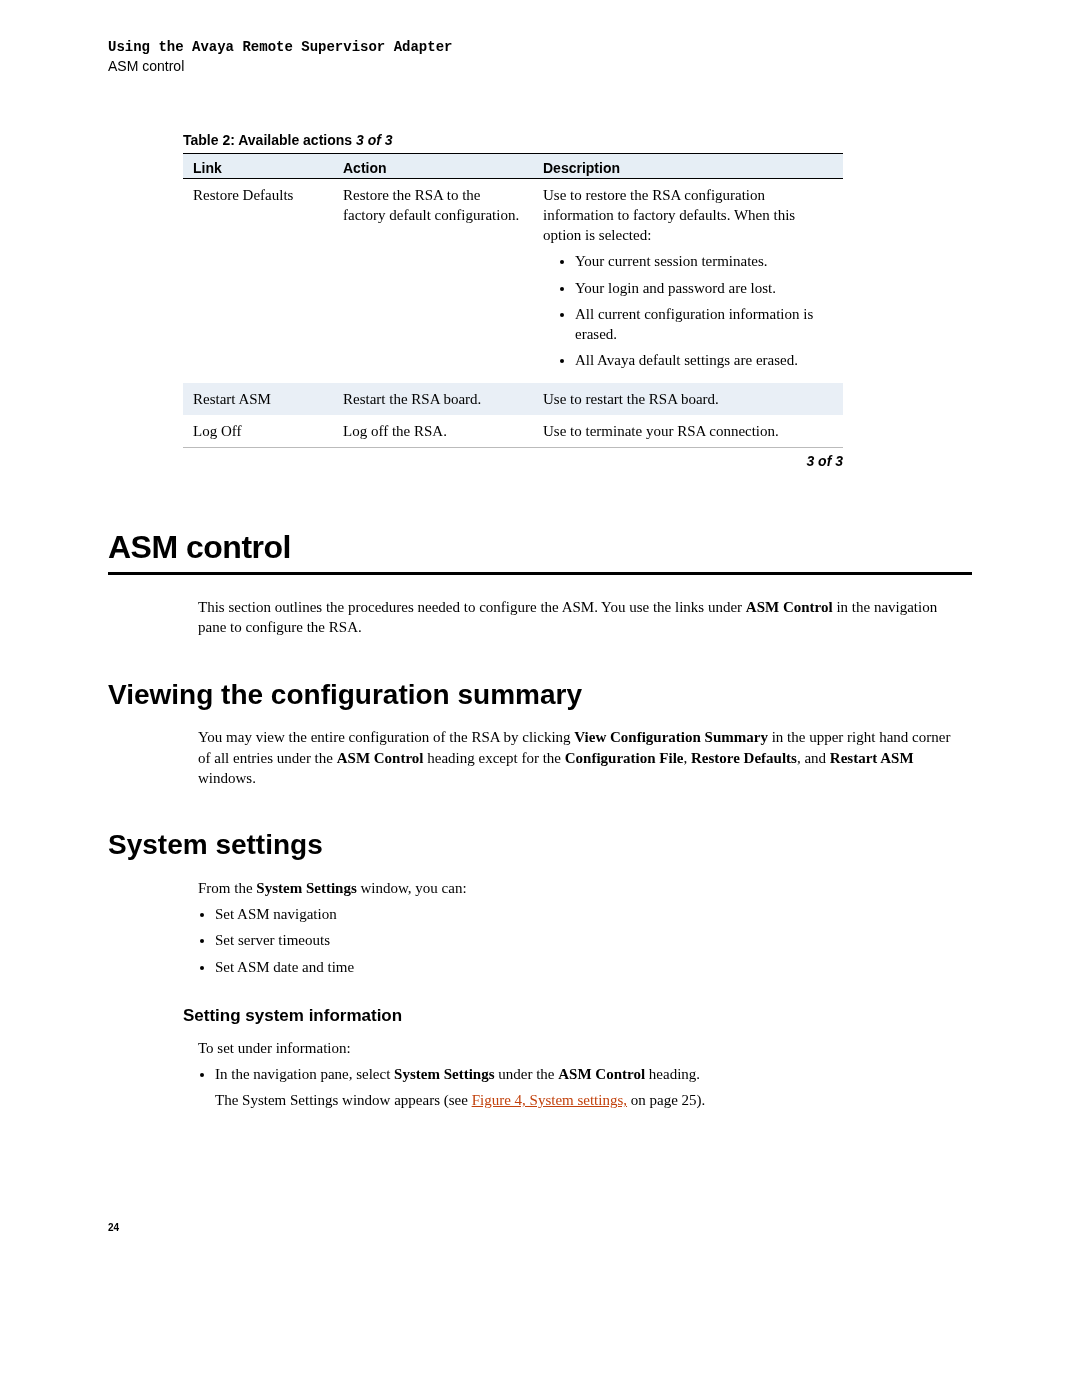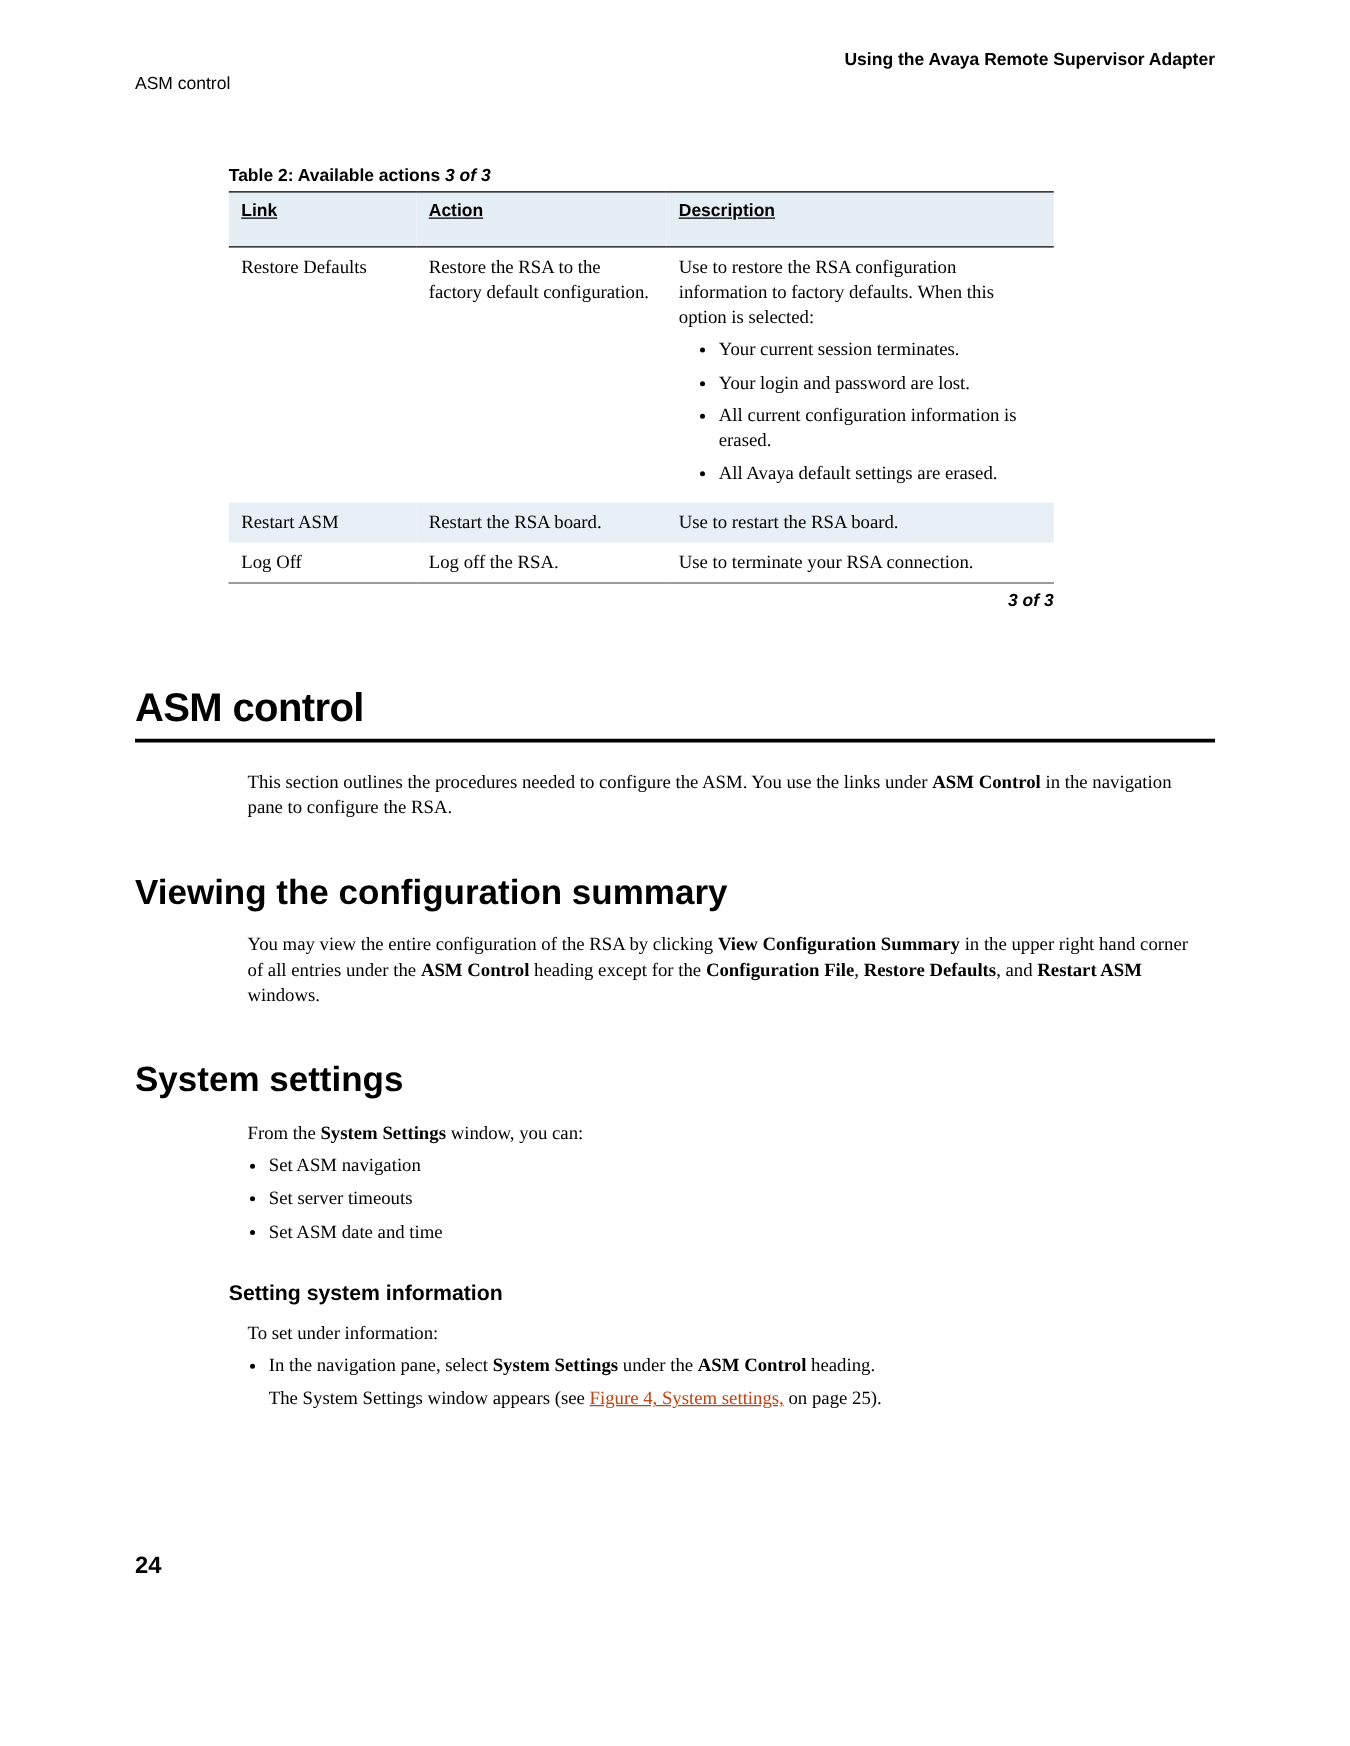--- a/index.html
+++ b/index.html
@@ -7,24 +7,23 @@
     font-size: 15px;
     color: #000;
     background: #fff;
     margin: 0;
     padding: 38px 108px 50px 108px;
     width: 1080px;
     box-sizing: border-box;
     line-height: 1.35;
   }
   .header-title {
-    font-family: Liberation Sans, sans-serif;
-    font-weight: bold;
-    font-size: 14px;
-    text-align: right;
+    font-family: Liberation Mono, monospace;
+    font-weight: bold;
+    font-size: 14px;
   }
   .header-sub {
     font-family: Arial, Helvetica, sans-serif;
     font-size: 14px;
     margin-bottom: 55px;
   }
   .content-indent {
     margin-left: 75px;
   }
   .table-caption {
@@ -43,22 +42,21 @@
   table.actions thead tr {
     background: #e6eef5;
   }
   table.actions thead th {
     font-family: Arial, Helvetica, sans-serif;
     font-weight: bold;
     font-size: 14px;
     text-align: left;
     border-top: 1.5px solid #000;
     border-bottom: 1px solid #000;
-    padding: 5px 10px 19px 10px;
-    text-decoration: underline;
+    padding: 5px 10px 0 10px;
   }
   table.actions tbody td {
     padding: 6px 10px 6px 10px;
     font-size: 15px;
     vertical-align: top;
   }
   table.actions tbody tr.rlast td {
     border-bottom: 1.5px solid #000;
   }
   table.actions tbody tr.shade td {
@@ -117,21 +115,21 @@
     color: #c2410c;
     text-decoration: underline;
   }
   .footer {
     display: flex;
     justify-content: space-between;
     align-items: flex-start;
     margin-top: 110px;
     font-family: Arial, Helvetica, sans-serif;
     font-weight: bold;
-    font-size: 19px;
+    font-size: 10px;
   }
   .footer .right { text-align: right; }
 </style>
 </head>
 <body>
 
 <div class="header-title">Using the Avaya Remote Supervisor Adapter</div>
 <div class="header-sub">ASM control</div>
 
 <div class="content-indent">

